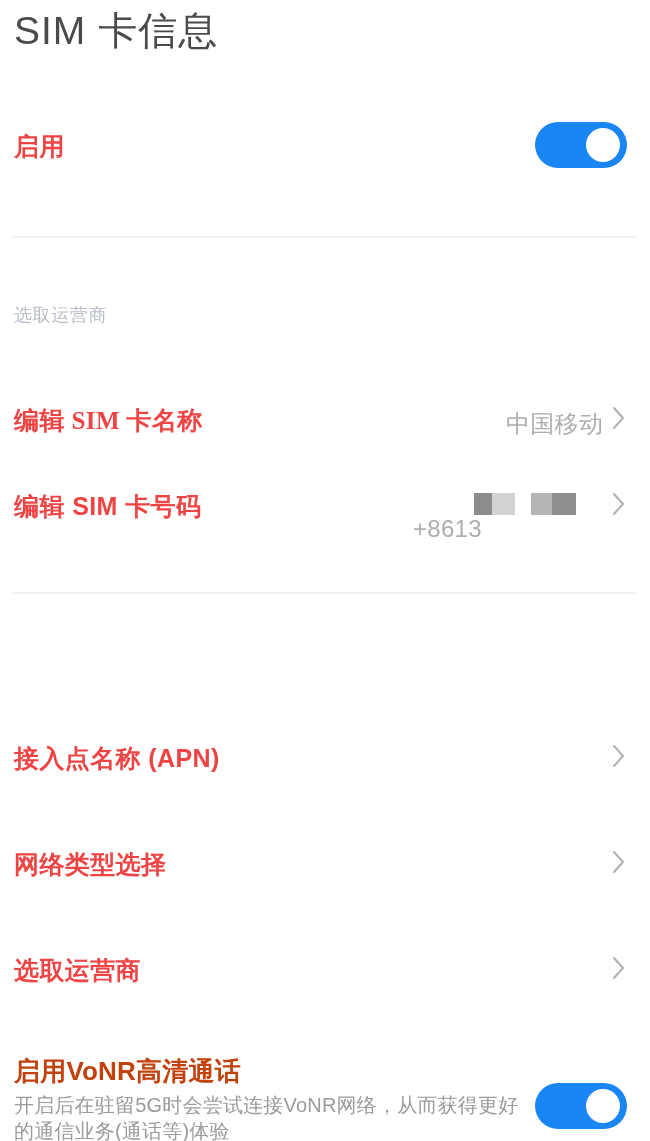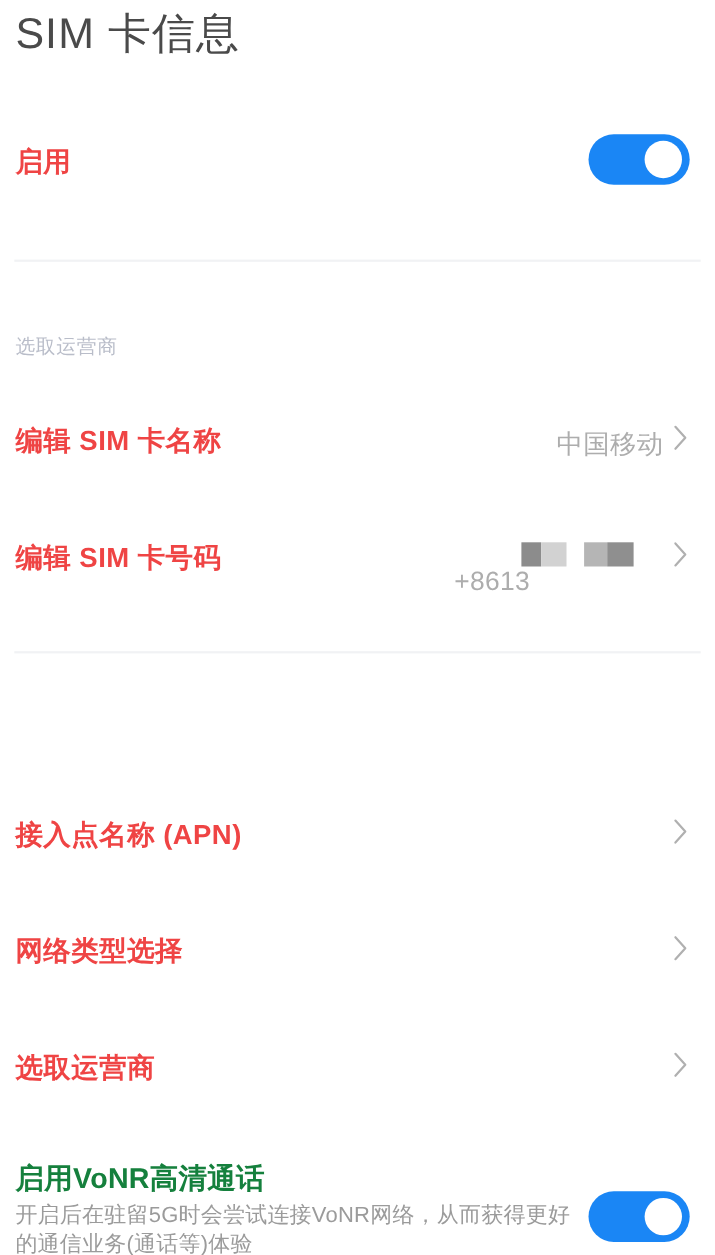--- a/index.html
+++ b/index.html
@@ -107,21 +107,21 @@
     top: 0;
     height: 100%;
   }
 
   
   .vonr-title {
     position: absolute;
     left: 14px;
     font-size: 26px;
     font-weight: 700;
-    color: #15803d;
+    color: #c2410c;
     letter-spacing: 0.2px;
     white-space: nowrap;
   }
   .vonr-desc {
     position: absolute;
     left: 14px;
     width: 516px;
     font-size: 20px;
     line-height: 26px;
     color: #9b9b9b;
@@ -139,21 +139,21 @@
     <div class="row-label" style="top:10px;">启用</div>
     <div class="switch" style="left:535px;top:2px;">
       <div class="knob"></div>
     </div>
   </div>
 
   <div class="divider" style="top:236px;"></div>
 
   <div class="section-header" style="top:303px;">选取运营商</div>
 
-  <div class="row" style="top:380px;height:48px;">
+  <div class="row" style="top:400px;height:48px;font-family:Liberation Serif, serif;">
     <div class="row-label" style="top:4px;">编辑 SIM 卡名称</div>
     <div class="row-value" style="left:506px;top:8px;">中国移动</div>
     <div class="chevron" style="left:612px;top:5px;">
       <svg viewBox="0 0 14 26" xmlns="http://www.w3.org/2000/svg">
         <polyline points="2,3 11,13 2,23" fill="none" stroke="#b0b0b0" stroke-width="2" stroke-linecap="round" stroke-linejoin="round"></polyline>
       </svg>
     </div>
   </div>
 
   <div class="row" style="top:486px;height:48px;">

